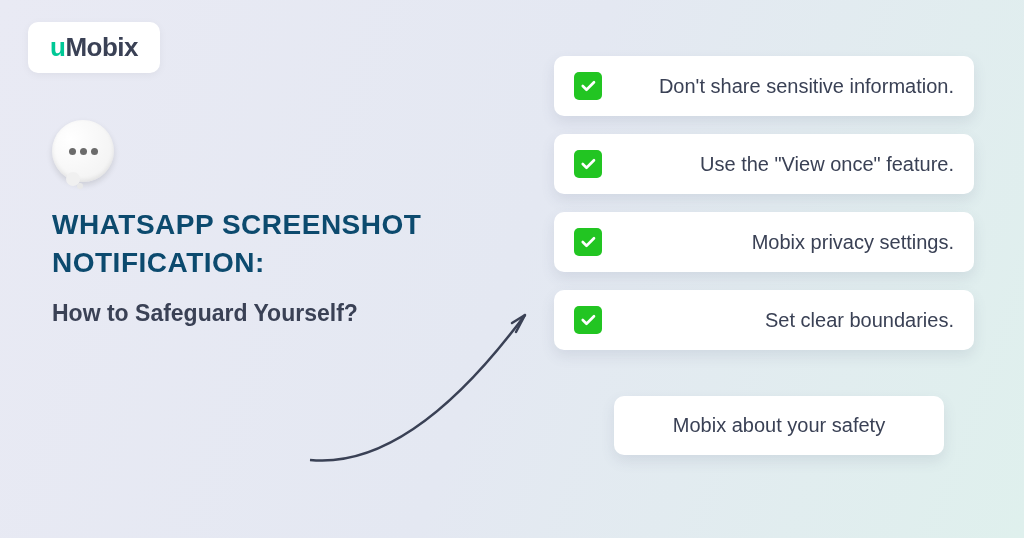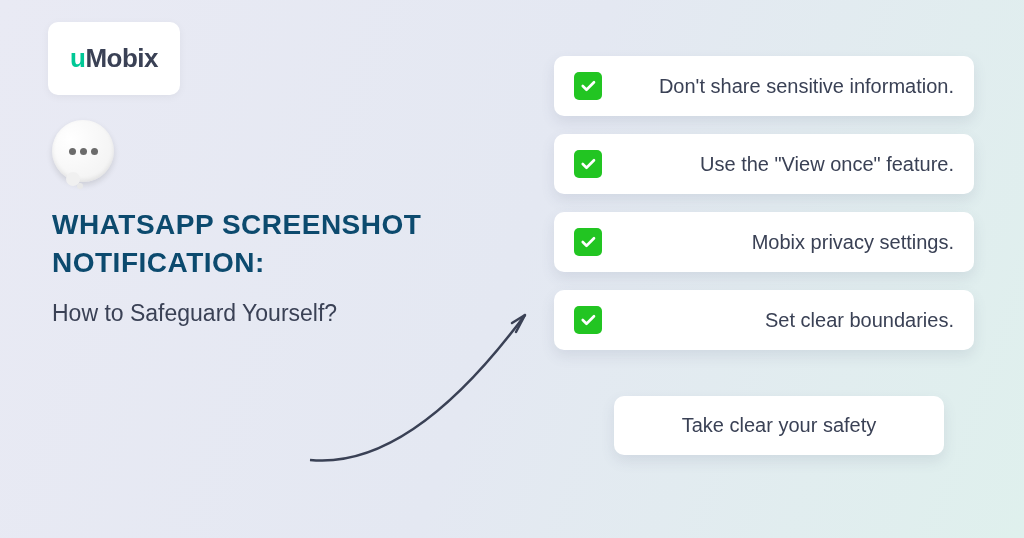--- a/index.html
+++ b/index.html
@@ -17,23 +17,22 @@
       position: relative;
       overflow: hidden;
     }
     
     .logo-box {
       position: absolute;
       top: 22px;
       left: 28px;
       background: #ffffff;
       border-radius: 10px;
-      padding: 21px 22px;
+      padding: 10px 22px;
       box-shadow: 0 2px 8px rgba(0,0,0,0.05);
-      margin-left: 20px;
     }
     
     .logo-text {
       font-size: 26px;
       font-weight: 600;
       letter-spacing: -0.5px;
     }
     
     .logo-u {
       color: #00c896;
@@ -92,21 +91,21 @@
       font-size: 28px;
       font-weight: 800;
       color: #0c4a6e;
       line-height: 1.35;
       letter-spacing: 0.5px;
       text-transform: uppercase;
     }
     
     .subtitle {
       font-size: 23px;
-      font-weight: 400;
+      font-weight: 700;
       color: #3a4155;
       line-height: 1.5;
       margin-top: 14px;
     }
     
     .tips-column {
       position: absolute;
       top: 56px;
       right: 50px;
       display: flex;
@@ -231,15 +230,15 @@
   <div class="tip-card">
     <div class="check-icon">
       <svg viewBox="0 0 24 24">
           <path d="M5 12l5 5L20 7" stroke="#ffffff" stroke-width="3.5" fill="none" stroke-linecap="round" stroke-linejoin="round"></path>
         </svg>
     </div>
     <span class="tip-text">Set clear boundaries.</span>
   </div>
 
   <div class="cta-card">
-    <span class="cta-text">Take clear your safety</span>
+    <span class="cta-text">Mobix about your safety</span>
   </div>
 </div>
 
 </body></html>

